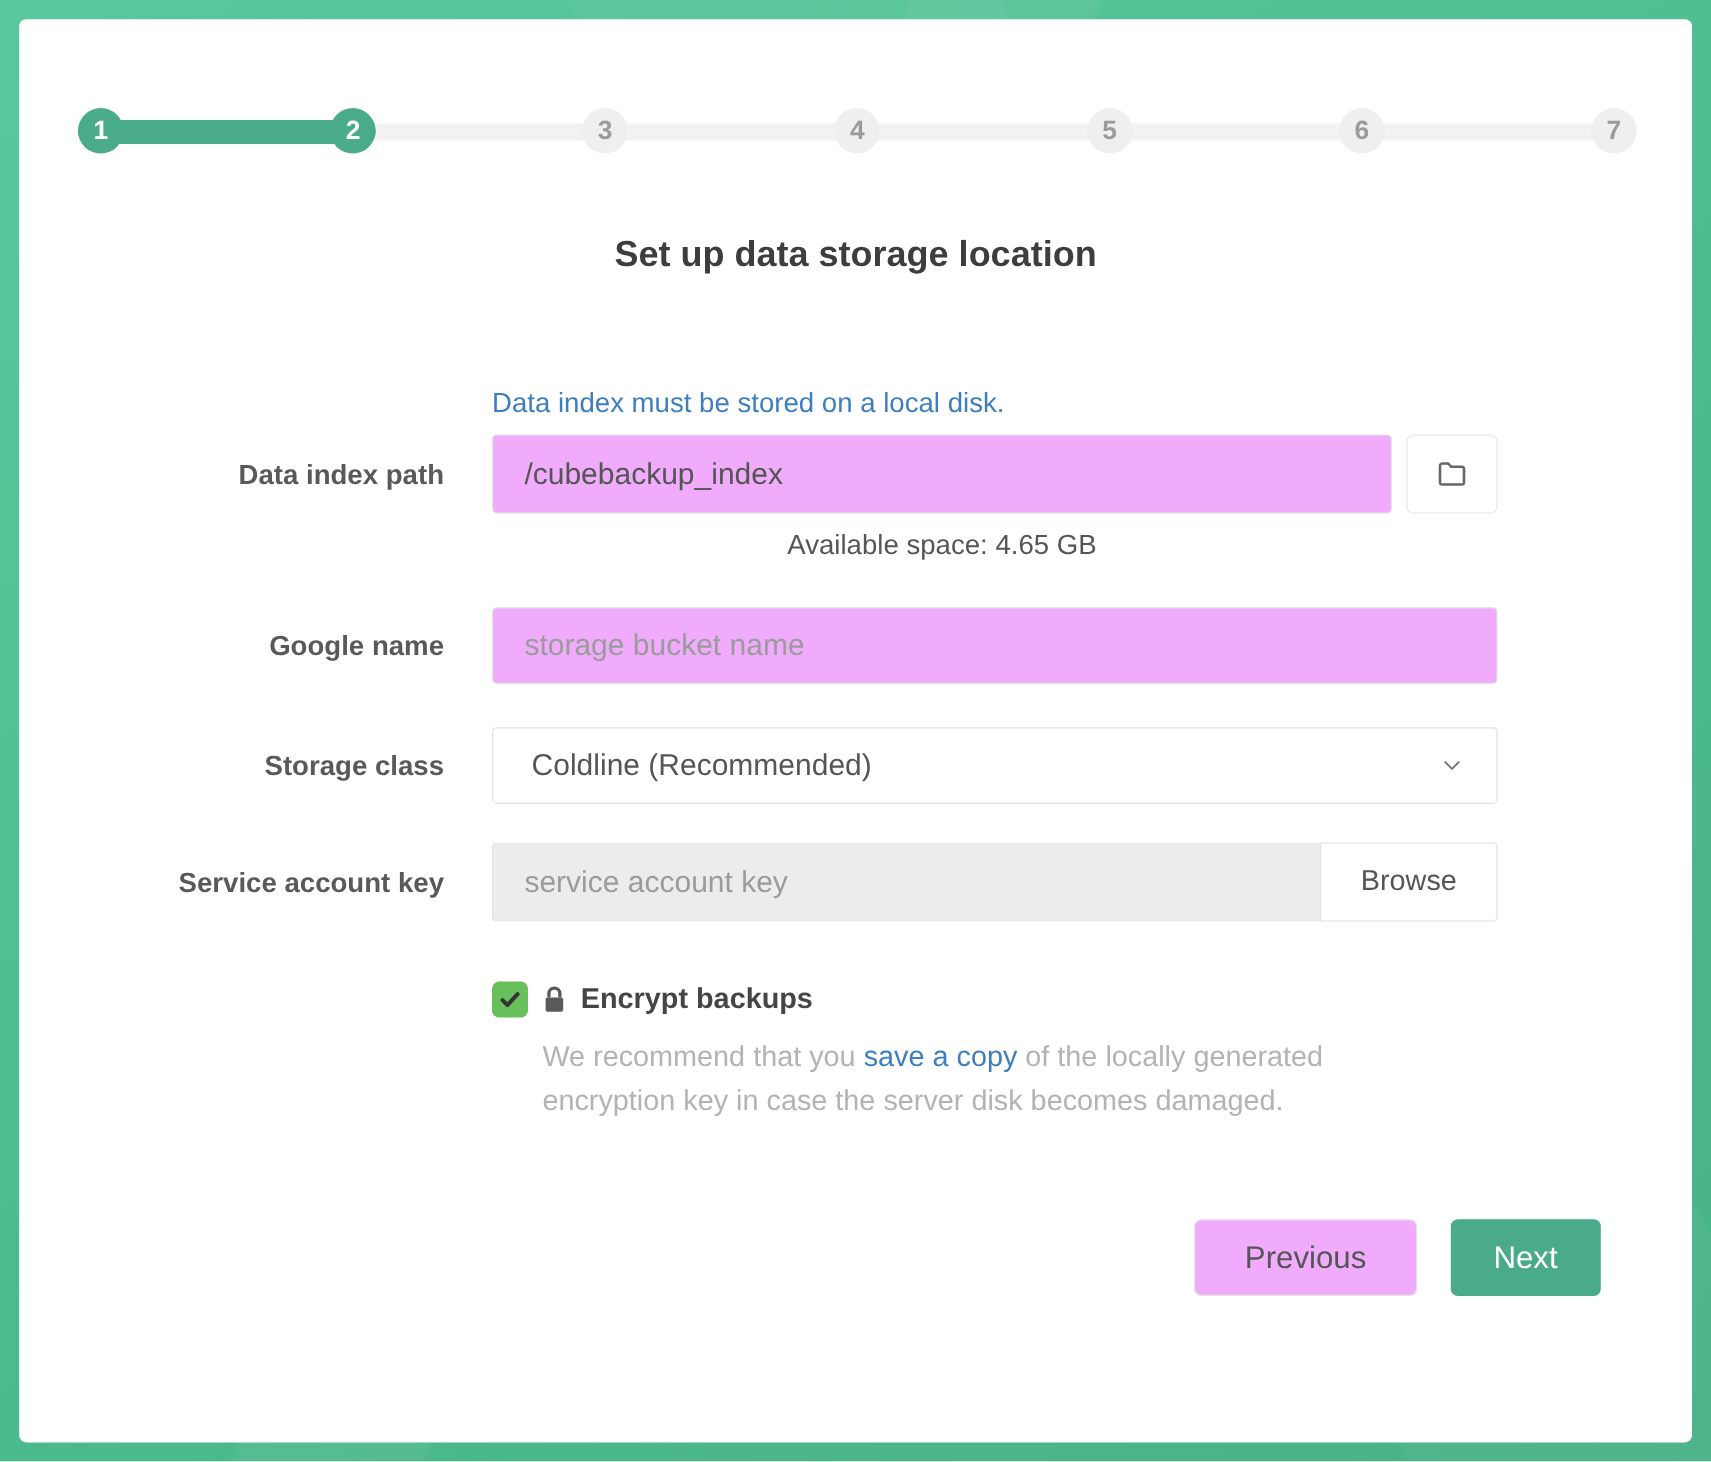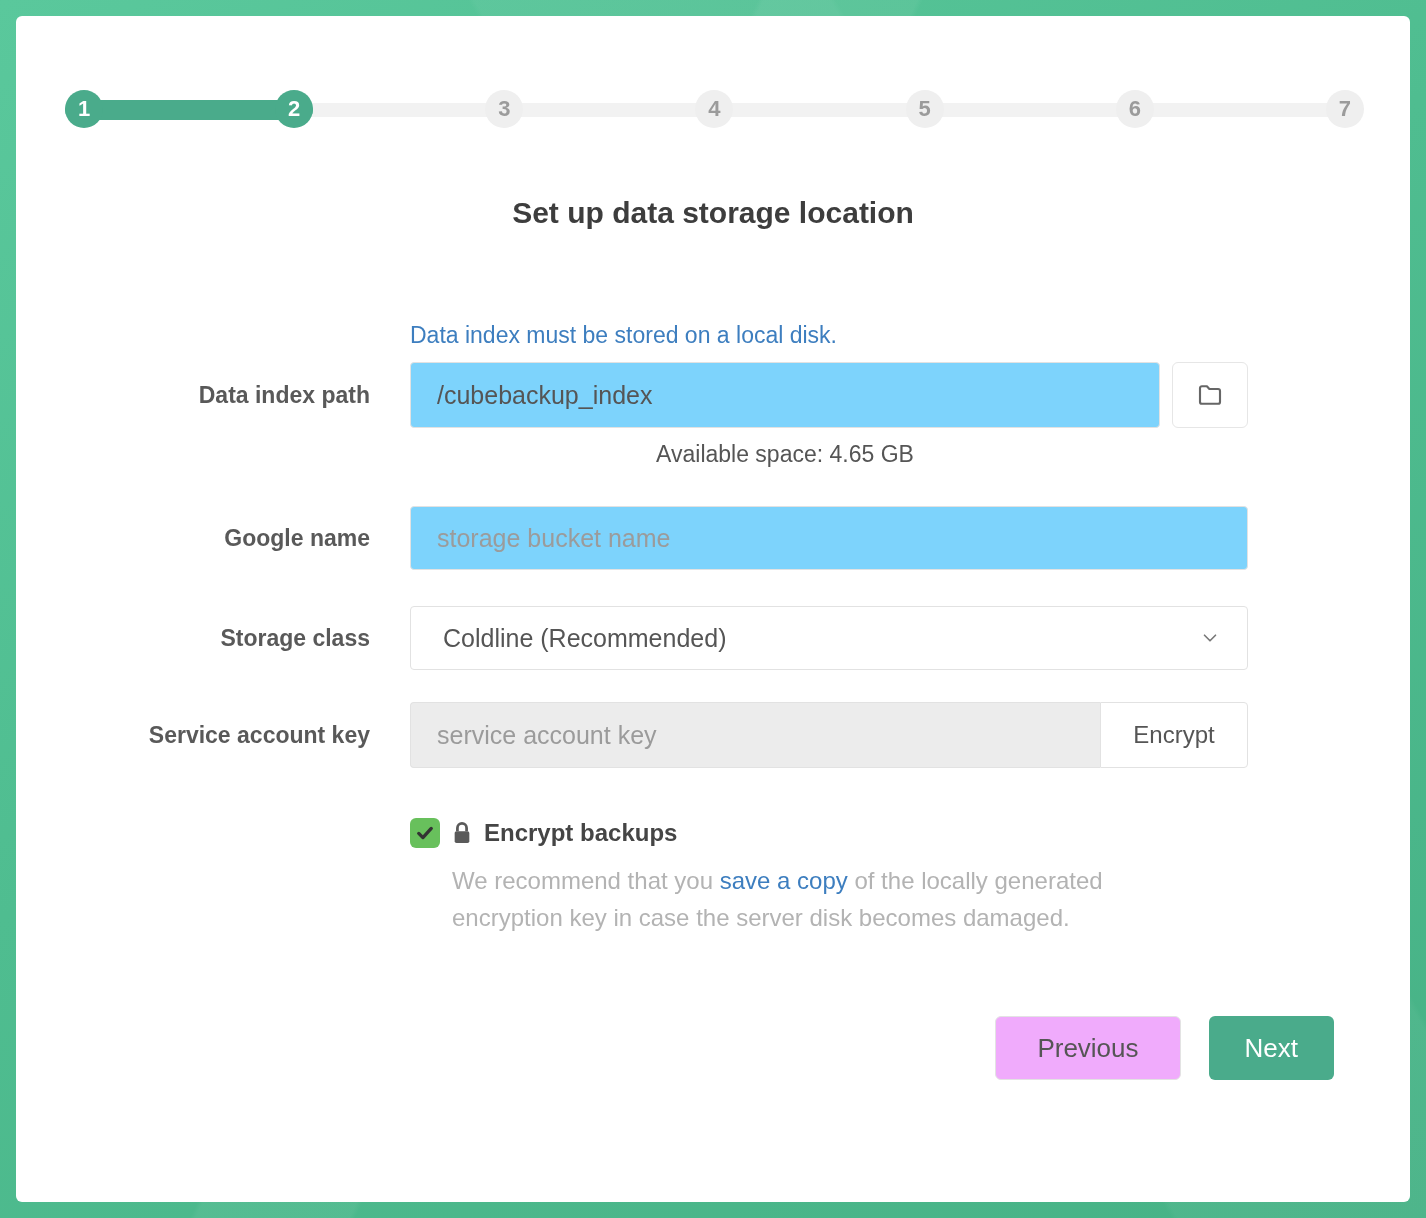--- a/index.html
+++ b/index.html
@@ -68,21 +68,21 @@
   .selectbox.h64 { height:64px; }
   .chev { width:22px; height:22px; flex:0 0 auto; }
 
   .note { color:#3d7ebf; font-size:23px; line-height:27px; margin:36px 0 13px; cursor:pointer; }
 
   .inline-group { display:flex; gap:12px; }
   input.text {
     height:66px; box-sizing:border-box; flex:1;
     border:1px solid #e2e2e2; border-radius:4px;
     padding:0 20px 0 26px; font-size:25px; color:#555;
-    font-family:inherit; outline:none; background:#7dd3fc;
+    font-family:inherit; outline:none; background:#f0abfc;
   }
   input.text.h64 { height:64px; }
   input::placeholder { color:#9b9b9b; opacity:1; }
   .folder-btn {
     width:76px; height:66px; box-sizing:border-box; flex:0 0 auto;
     border:1px solid #e6e6e6; border-radius:6px; background:#fff;
     display:flex; align-items:center; justify-content:center; cursor:pointer;
   }
   .hint { width:750px; text-align:center; font-size:23px; color:#555; margin-top:13px; }
   .mt38 { margin-top:38px; }
@@ -205,21 +205,21 @@
           <svg class="chev" viewBox="0 0 24 24" fill="none" stroke="#777" stroke-width="1.8" stroke-linecap="round" stroke-linejoin="round">
               <polyline points="6 9 12 15 18 9"></polyline>
             </svg>
         </div>
       </div>
 
       <div class="row mt32">
         <div class="label">Service account key</div>
         <div class="key-group">
           <input class="key-input" type="text" readonly="" placeholder="service account key" style="">
-          <button class="browse-btn">Encrypt</button>
+          <button class="browse-btn">Browse</button>
         </div>
       </div>
 
       <div class="encrypt">
         <div class="encrypt-head">
           <div class="checkbox">
             <svg width="20" height="20" viewBox="0 0 24 24" fill="none" stroke="#333" stroke-width="4" stroke-linecap="round" stroke-linejoin="round">
                 <polyline points="4.5 12.5 9.5 17.5 19.5 6.5"></polyline>
               </svg>
           </div>

